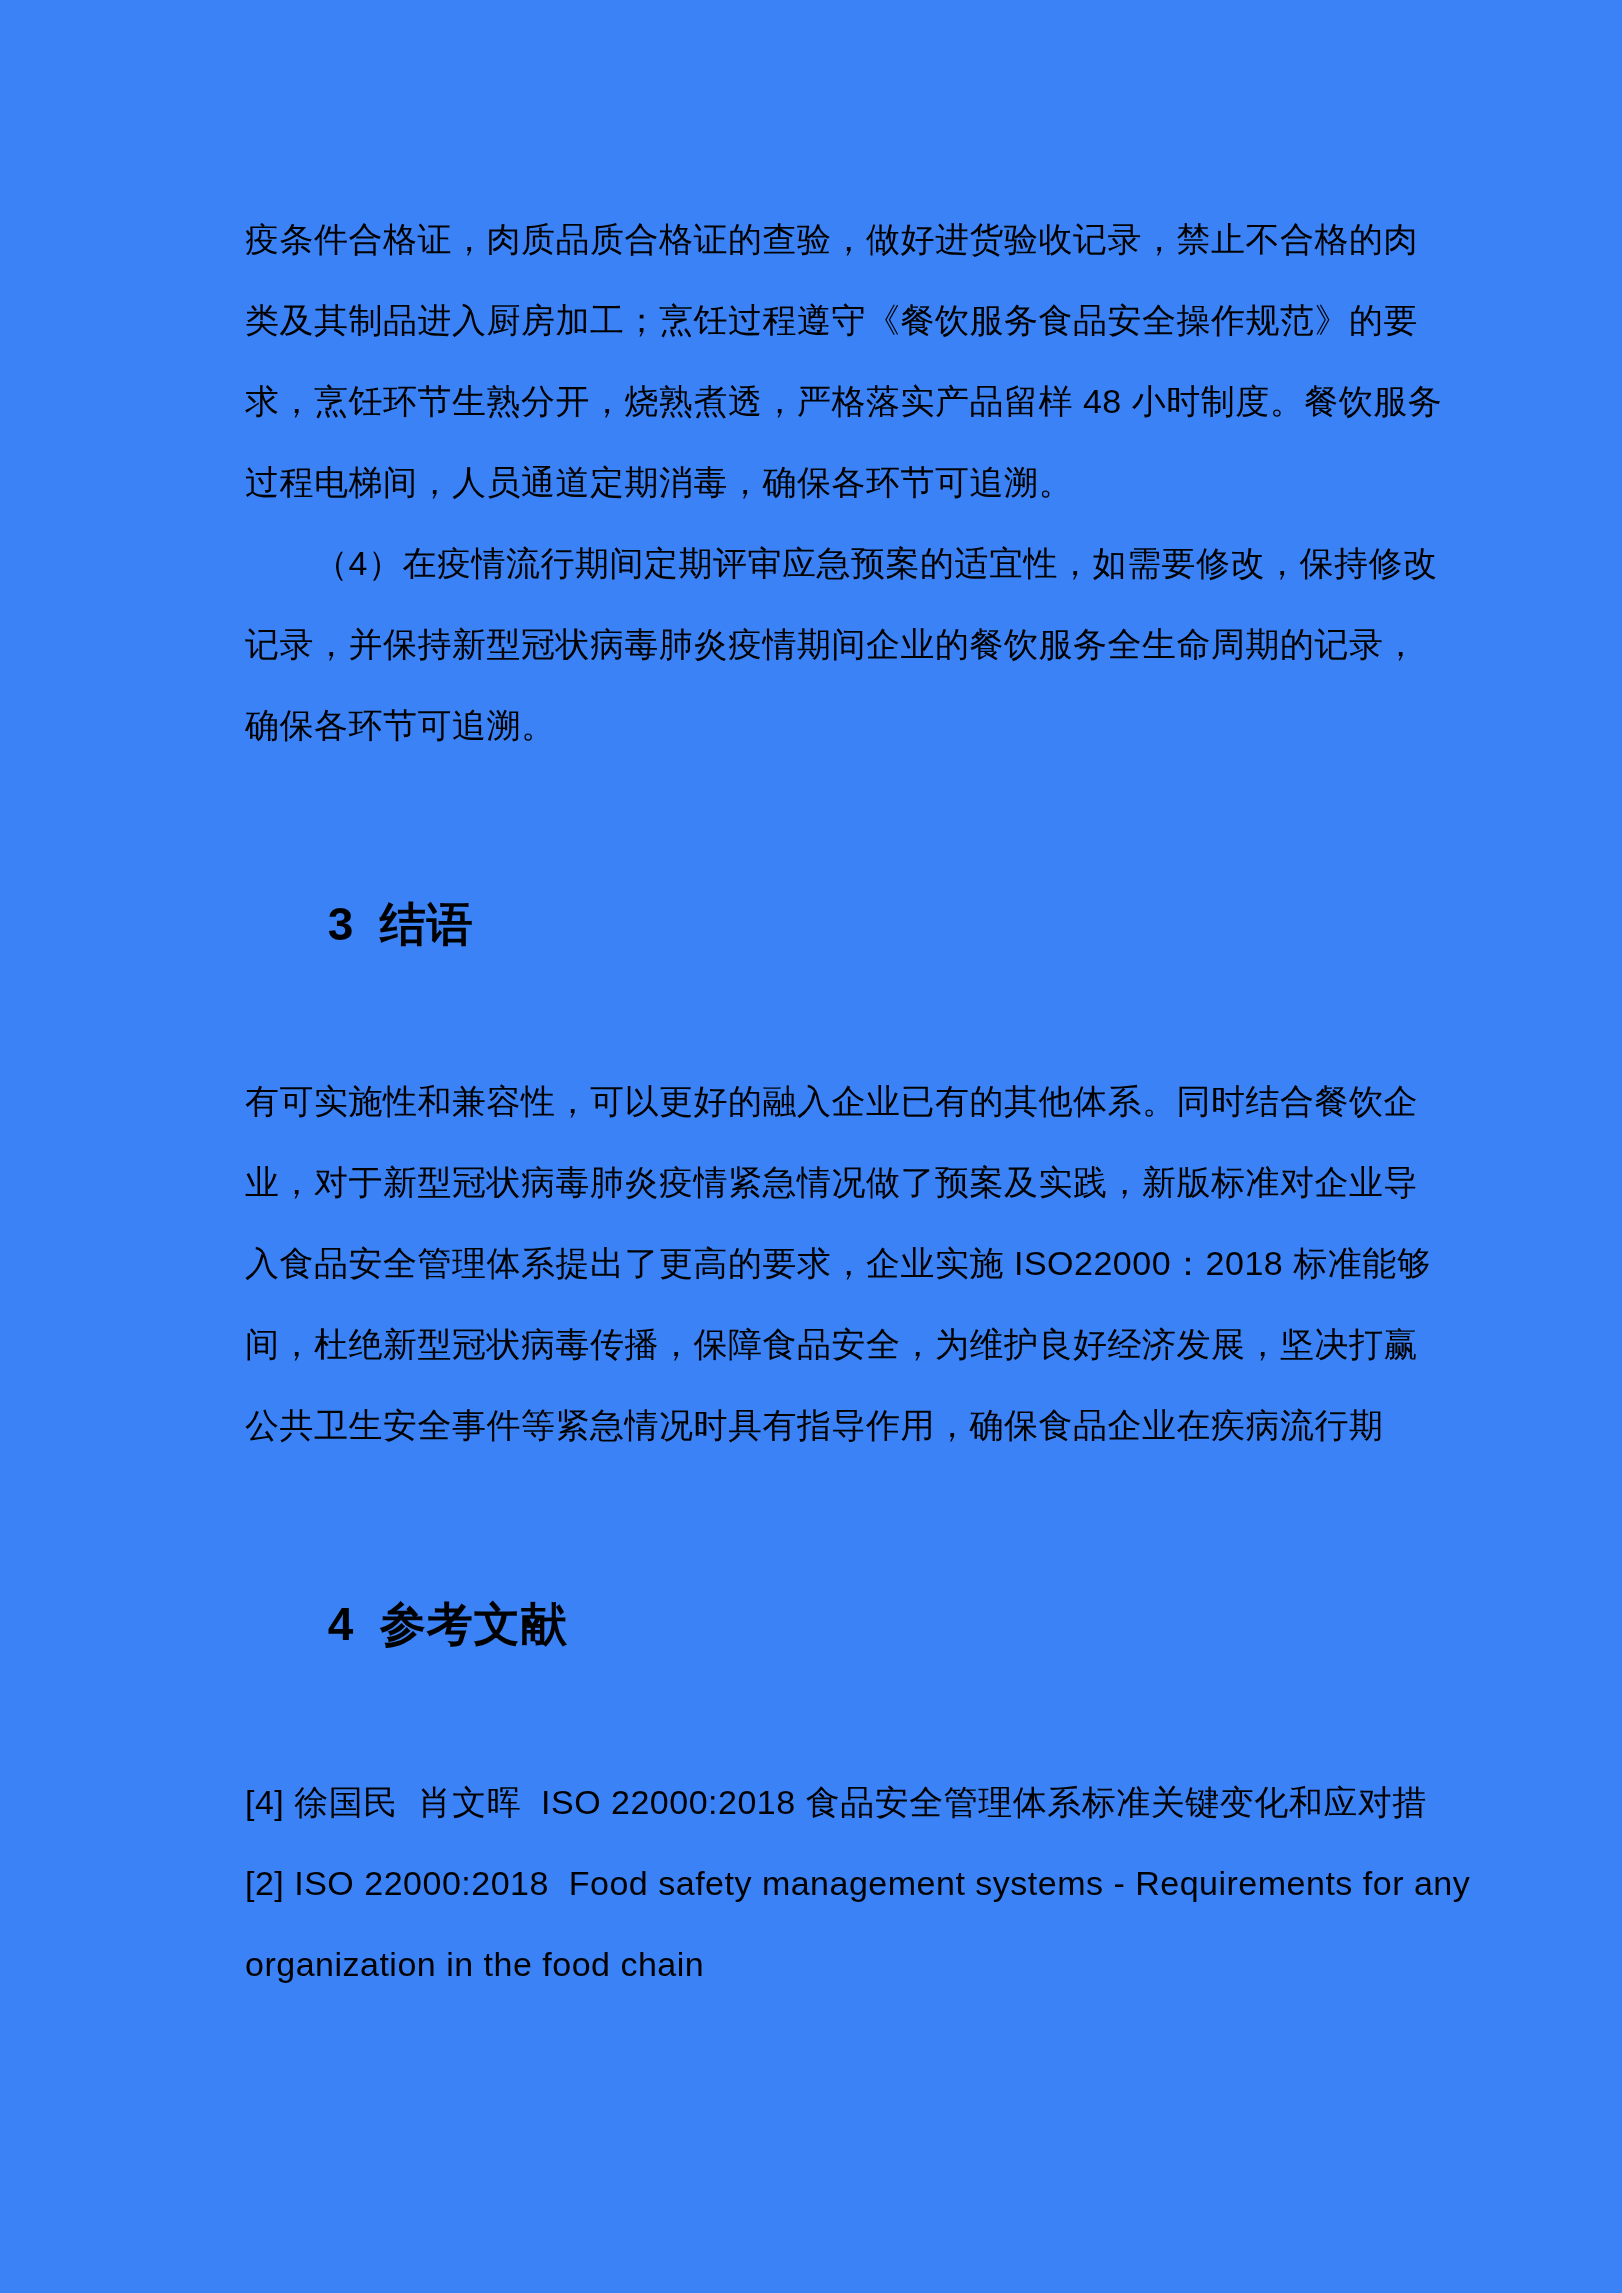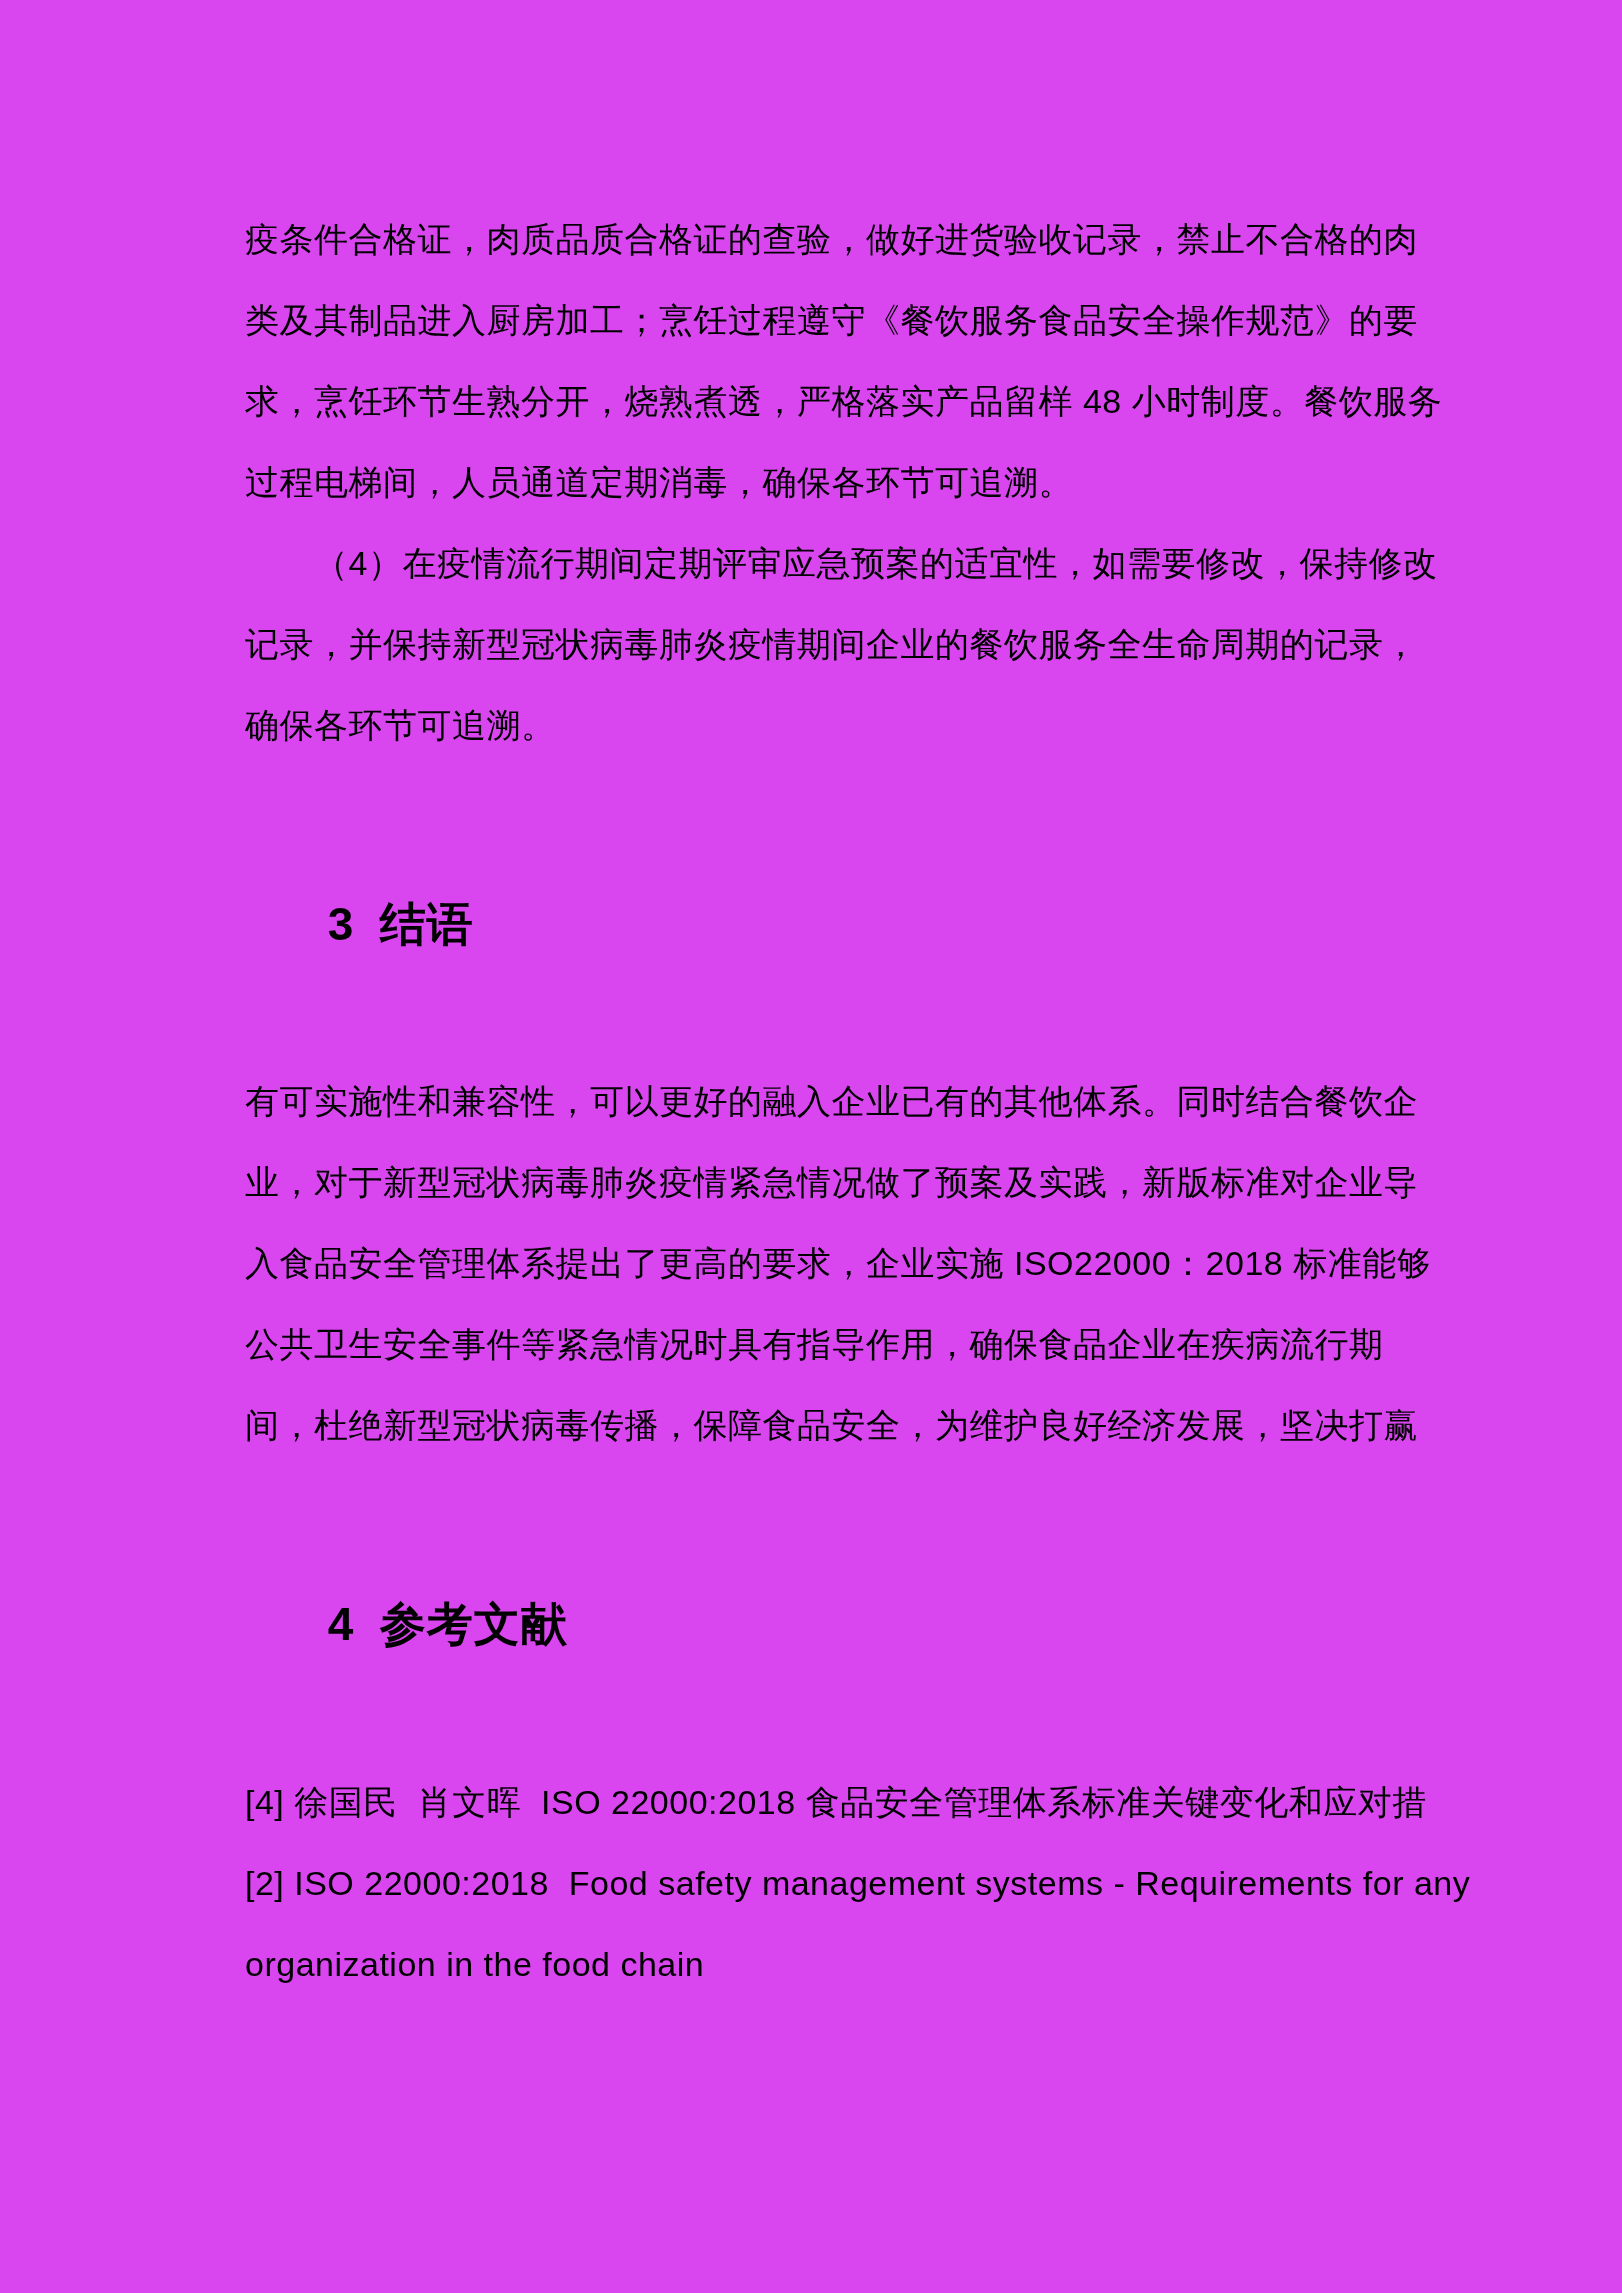--- a/index.html
+++ b/index.html
@@ -4,21 +4,21 @@
 <style>
   html, body {
     margin: 0;
     padding: 0;
     background: #ffffff;
   }
   .page {
     position: relative;
     width: 1622px;
     height: 2294px;
-    background: #d946ef;
+    background: #3b82f6;
     color: #000000;
     font-family: "Liberation Sans", "DejaVu Sans", sans-serif;
     overflow: hidden;
   }
   .text-column {
     position: absolute;
     left: 245px;
     top: 199px;
     width: 1137px;
   }
@@ -60,22 +60,22 @@
     <p class="bl">记录，并保持新型冠状病毒肺炎疫情期间企业的餐饮服务全生命周期的记录，</p>
     <p class="bl">确保各环节可追溯。</p>
 
     <h2 class="heading">
       <span class="h-num">3</span><span class="h-title">结语</span>
     </h2>
 
     <p class="bl">有可实施性和兼容性，可以更好的融入企业已有的其他体系。同时结合餐饮企</p>
     <p class="bl">业，对于新型冠状病毒肺炎疫情紧急情况做了预案及实践，新版标准对企业导</p>
     <p class="bl">入食品安全管理体系提出了更高的要求，企业实施 ISO22000：2018 标准能够</p>
+    <p class="bl">间，杜绝新型冠状病毒传播，保障食品安全，为维护良好经济发展，坚决打赢</p>
     <p class="bl">公共卫生安全事件等紧急情况时具有指导作用，确保食品企业在疾病流行期</p>
-    <p class="bl">间，杜绝新型冠状病毒传播，保障食品安全，为维护良好经济发展，坚决打赢</p>
 
     <h2 class="heading">
       <span class="h-num">4</span><span class="h-title">参考文献</span>
     </h2>
 
     <p class="bl">[4] 徐国民  肖文晖  ISO 22000:2018 食品安全管理体系标准关键变化和应对措</p>
     <p class="bl">[2] ISO 22000:2018  Food safety management systems - Requirements for any</p>
     <p class="bl">organization in the food chain</p>
 
   </main>

